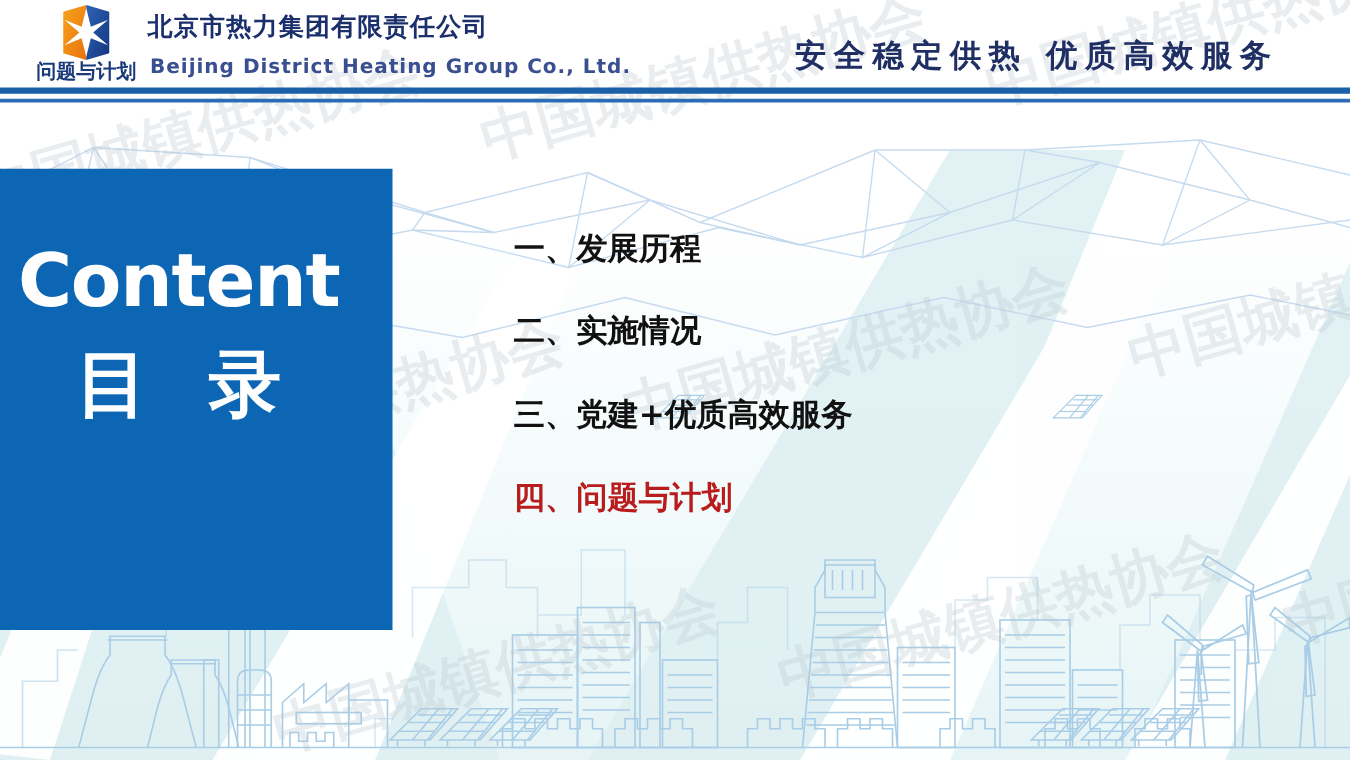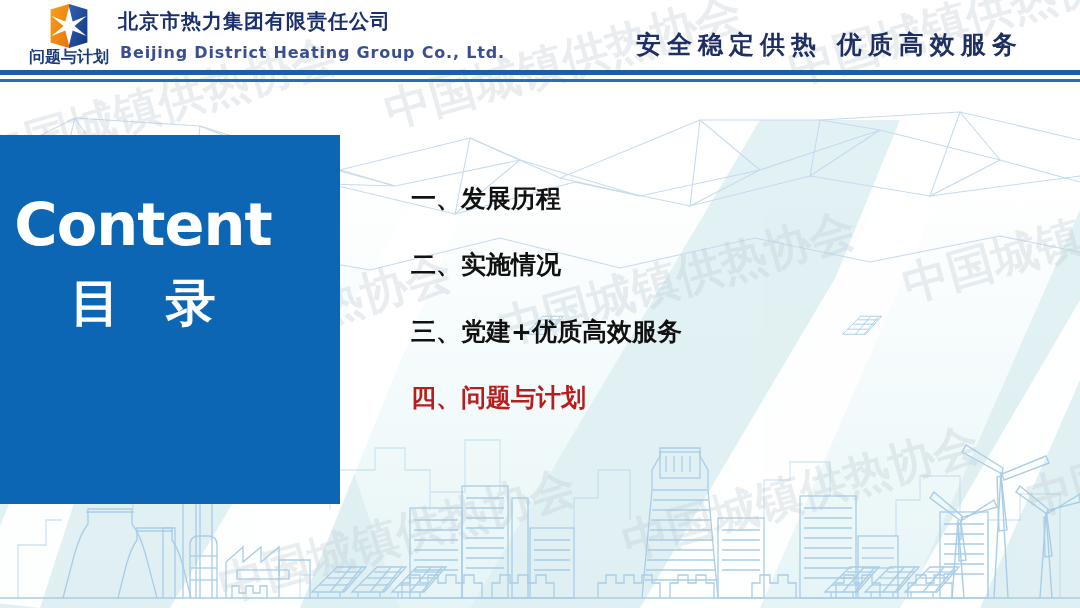--- a/index.html
+++ b/index.html
@@ -29,26 +29,26 @@
     letter-spacing:0.8px;white-space:nowrap;
     font-family:"DejaVu Sans","Liberation Sans",sans-serif;}
   .slogan{position:absolute;left:636px;top:28px;font-size:25px;font-weight:700;color:#1f2f63;
     letter-spacing:6px;white-space:nowrap;
     font-family:"DejaVu Serif","Liberation Serif",serif;}
 
   .rule-thick{position:absolute;left:0;top:70px;width:1080px;height:5px;background:#1b5fa8;z-index:12;}
   .rule-thin{position:absolute;left:0;top:79px;width:1080px;height:3px;background:#2a6cb5;z-index:12;}
 
   
-  .panel{position:absolute;left:0;top:135px;width:340px;height:369px;background:#0d66b4;z-index:10;}
+  .panel{position:absolute;left:0;top:135px;width:314px;height:369px;background:#0d66b4;z-index:10;}
   .panel-en{position:absolute;left:0;top:60px;width:286px;text-align:center;
     color:#ffffff;font-size:59px;font-weight:700;letter-spacing:-1px;line-height:1;
     font-family:"DejaVu Sans","Liberation Sans",sans-serif;}
   .panel-cn{position:absolute;left:0;top:143px;width:286px;text-align:center;
-    color:#ffffff;font-size:50px;font-weight:700;letter-spacing:14px;line-height:1;
+    color:#ffffff;font-size:58px;font-weight:700;letter-spacing:14px;line-height:1;
     text-indent:14px;
     font-family:"DejaVu Sans","Liberation Sans",sans-serif;}
 
   
   .agenda{position:absolute;left:411px;top:186px;width:640px;z-index:11;}
   .agenda-item{font-size:25px;font-weight:700;color:#111111;
     margin:0 0 40px 0;white-space:nowrap;line-height:1.05;
     font-family:"DejaVu Sans","Liberation Sans",sans-serif;}
   .agenda-item:last-child{margin-bottom:0;}
   .agenda-item .num{letter-spacing:0px;}

